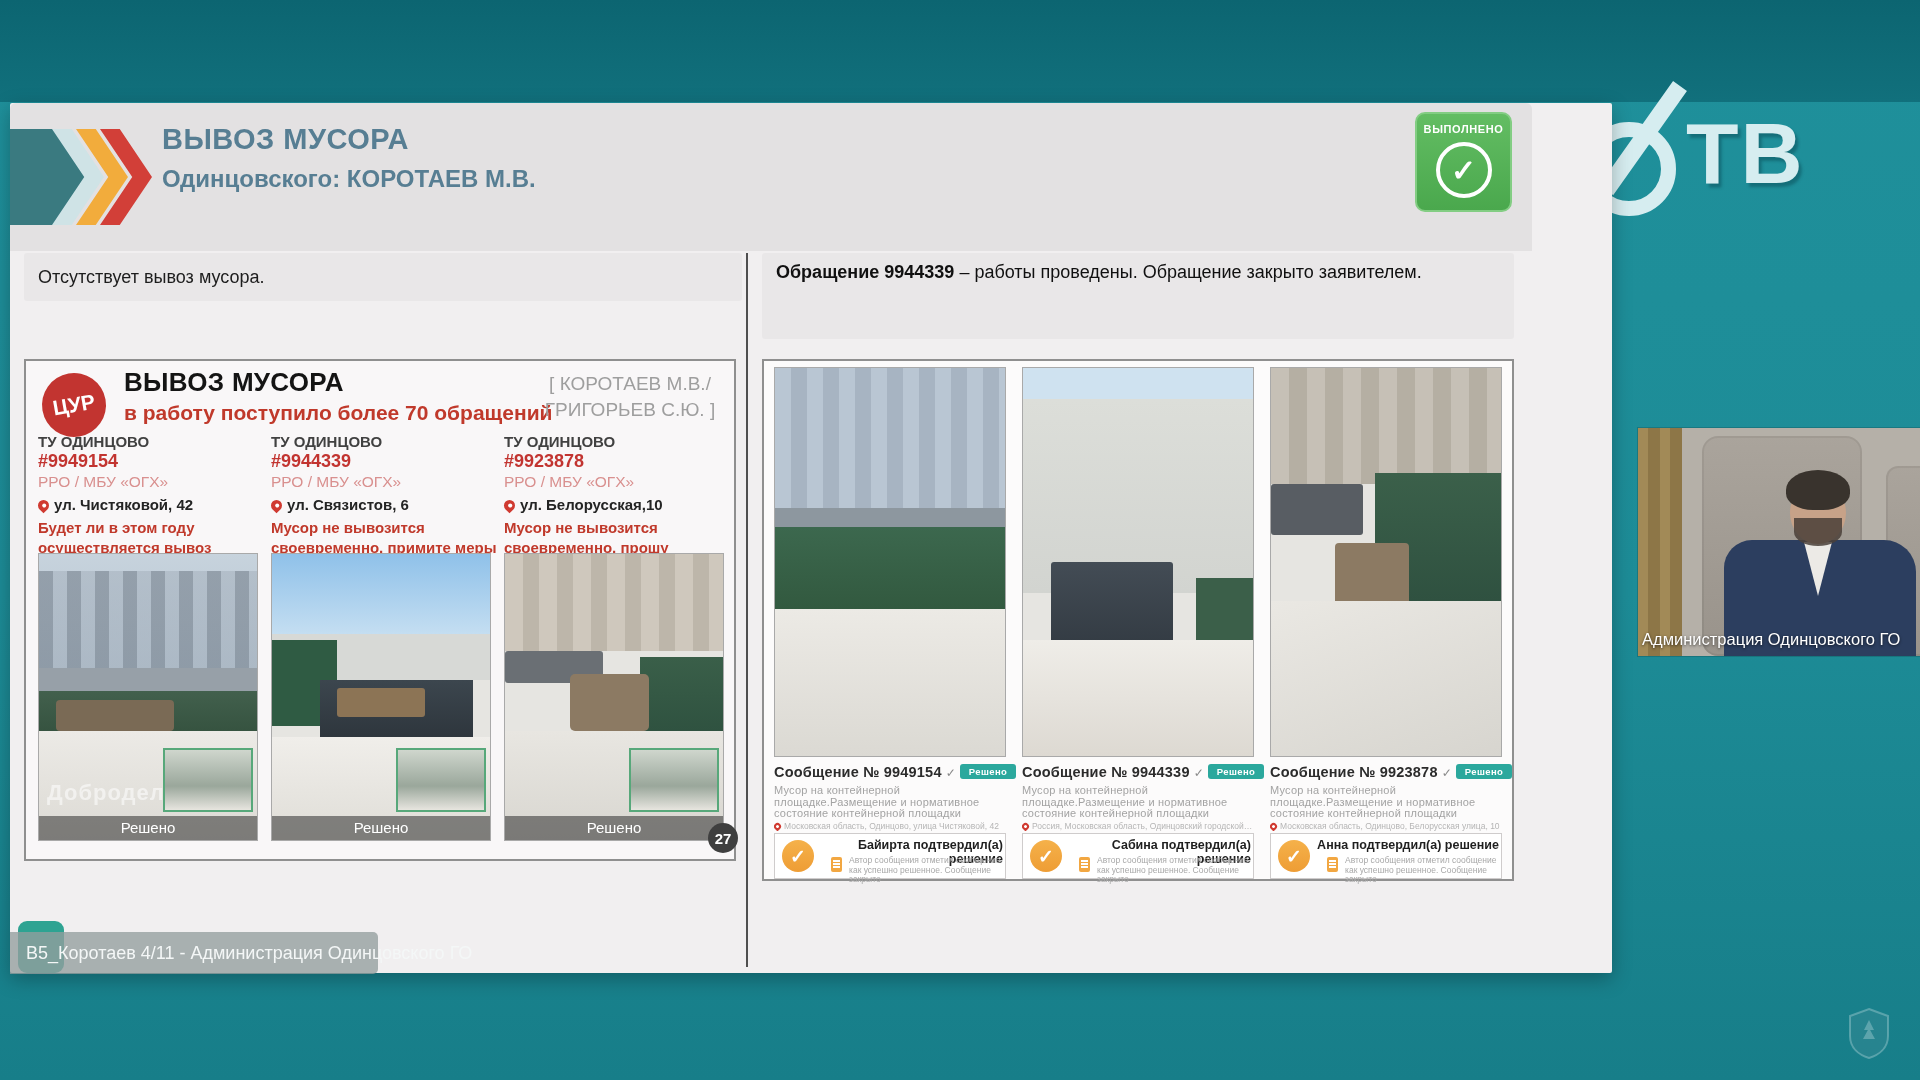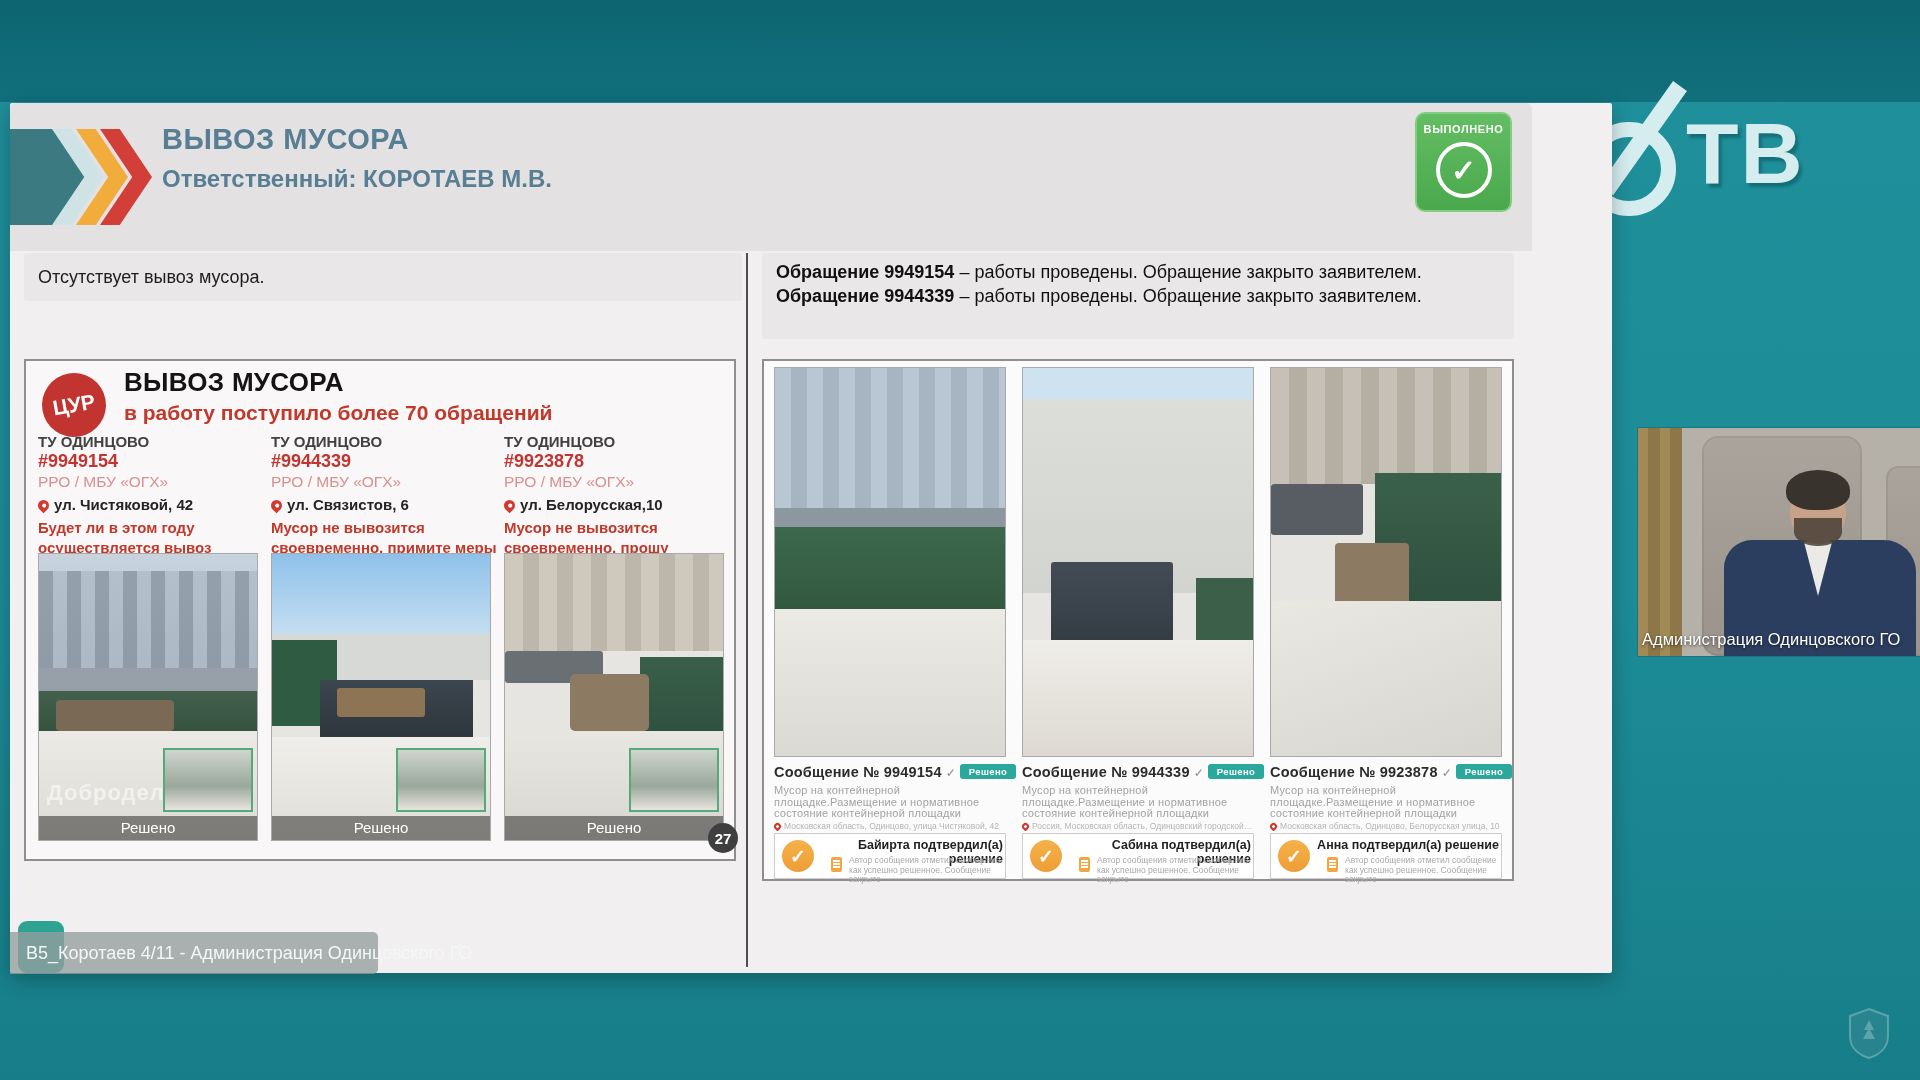--- a/index.html
+++ b/index.html
@@ -141,42 +141,45 @@
   </div>
 
   <div class="abs slide">
 
     <div class="slide-header">
       <div class="chev-teal"></div>
       <div class="chev c1"></div>
       <div class="chev c2"></div>
       <div class="chev c3"></div>
       <div class="hd-title">ВЫВОЗ МУСОРА</div>
-      <div class="hd-sub">Ответственный: КОРОТАЕВ М.В.</div>
+      <div class="hd-sub">Одинцовского: КОРОТАЕВ М.В.</div>
       <div class="done-badge">
         <div class="lbl">ВЫПОЛНЕНО</div>
         <div class="circ">
             <span>✓</span>
           </div>
       </div>
     </div>
 
     <div class="bar-left">Отсутствует вывоз мусора.</div>
 
     <div class="bar-right">
-      <div class="ln"><b>Обращение 9949154</b> <span>– работы проведены. Обращение закрыто заявителем.</span></div>
       <div class="ln"><b>Обращение 9944339</b> <span>– работы проведены. Обращение закрыто заявителем.</span></div>
     </div>
 
     <div class="divider"></div>
 
     <div class="card">
       <div class="cur-logo">ЦУР</div>
       <div class="card-title">ВЫВОЗ МУСОРА</div>
       <div class="card-sub">в работу поступило более 70 обращений</div>
+      <div class="card-resp">
+        <div>[ КОРОТАЕВ М.В./</div>
+        <div>ГРИГОРЬЕВ С.Ю. ]</div>
+      </div>
 
       <div class="ccol k1">
         <div class="org">ТУ ОДИНЦОВО</div>
         <div class="cid">#9949154</div>
         <div class="dept">РРО / МБУ «ОГХ»</div>
         <div class="addr"><span class="pin"></span><span>ул. Чистяковой, 42</span></div>
         <div class="complaint">Будет ли в этом году осуществляется вывоз мусора?</div>
         <div class="photo lphoto">
           <div class="band" style="top:0;height:40%;background:linear-gradient(180deg,#c7d3dd,#b5c4d1);"></div>
           <div class="band" style="top:6%;height:34%;background:repeating-linear-gradient(90deg,rgba(122,133,145,.65) 0 14px,rgba(165,176,188,.55) 14px 28px);"></div>

